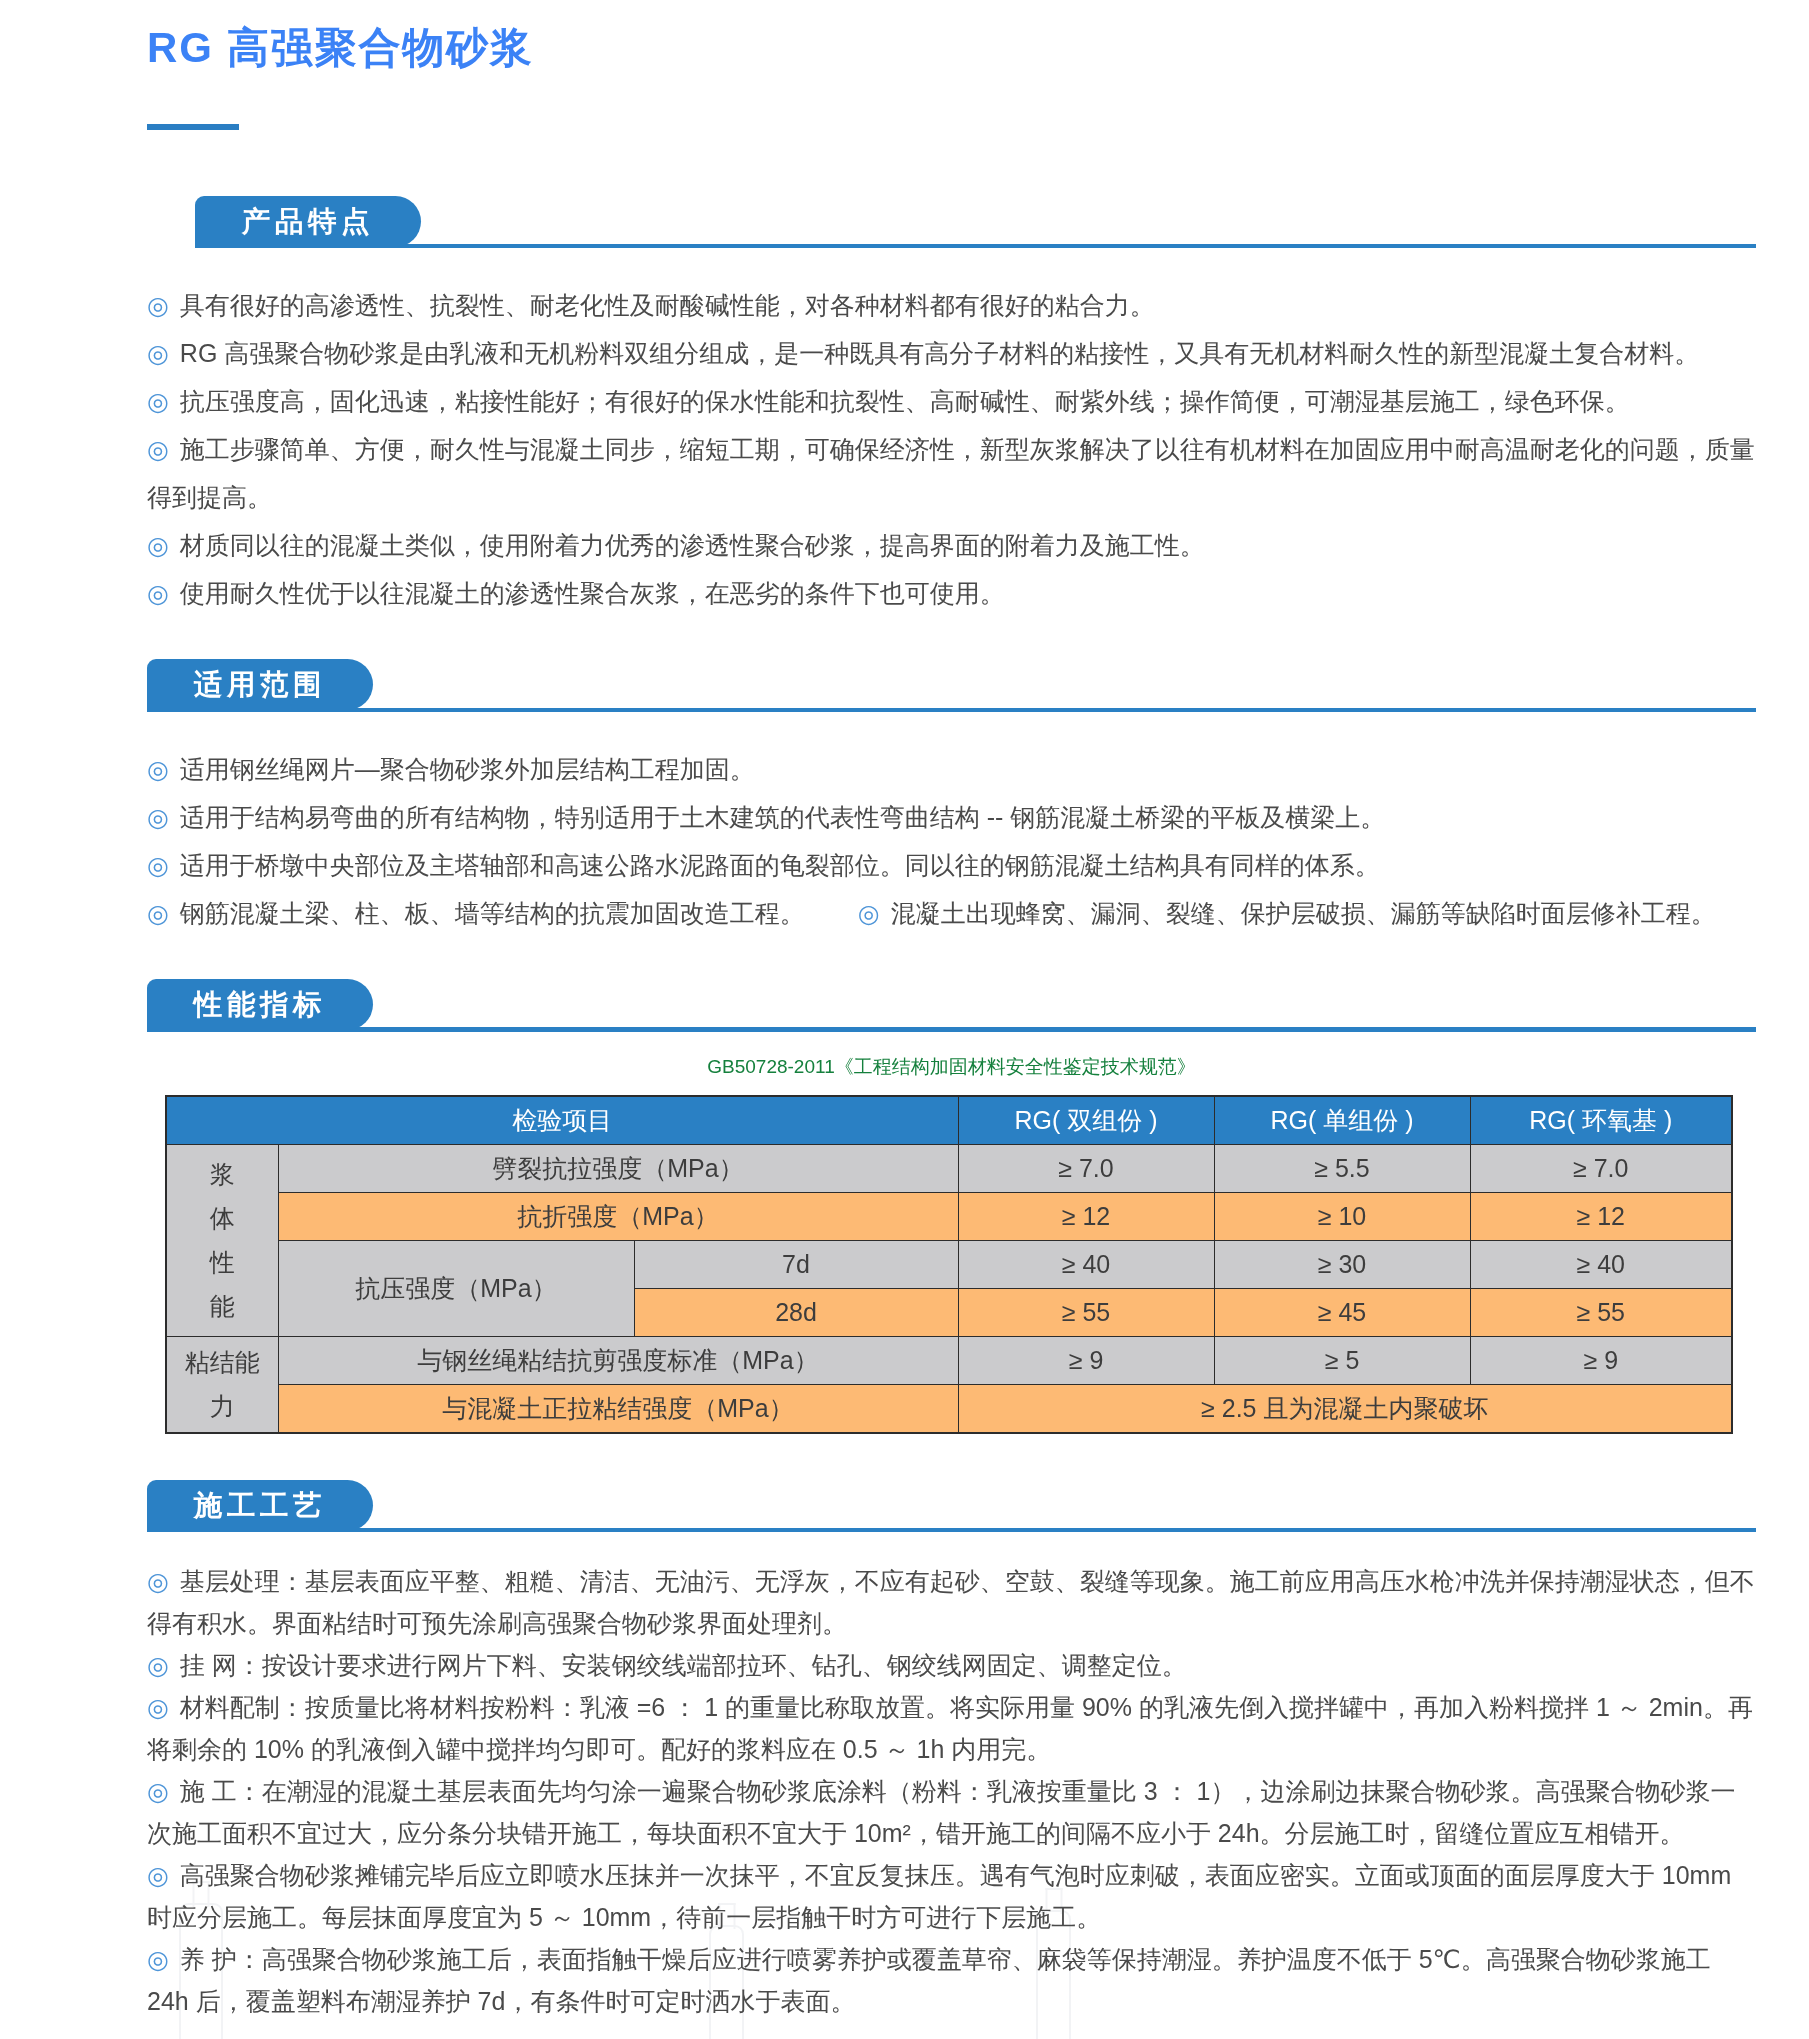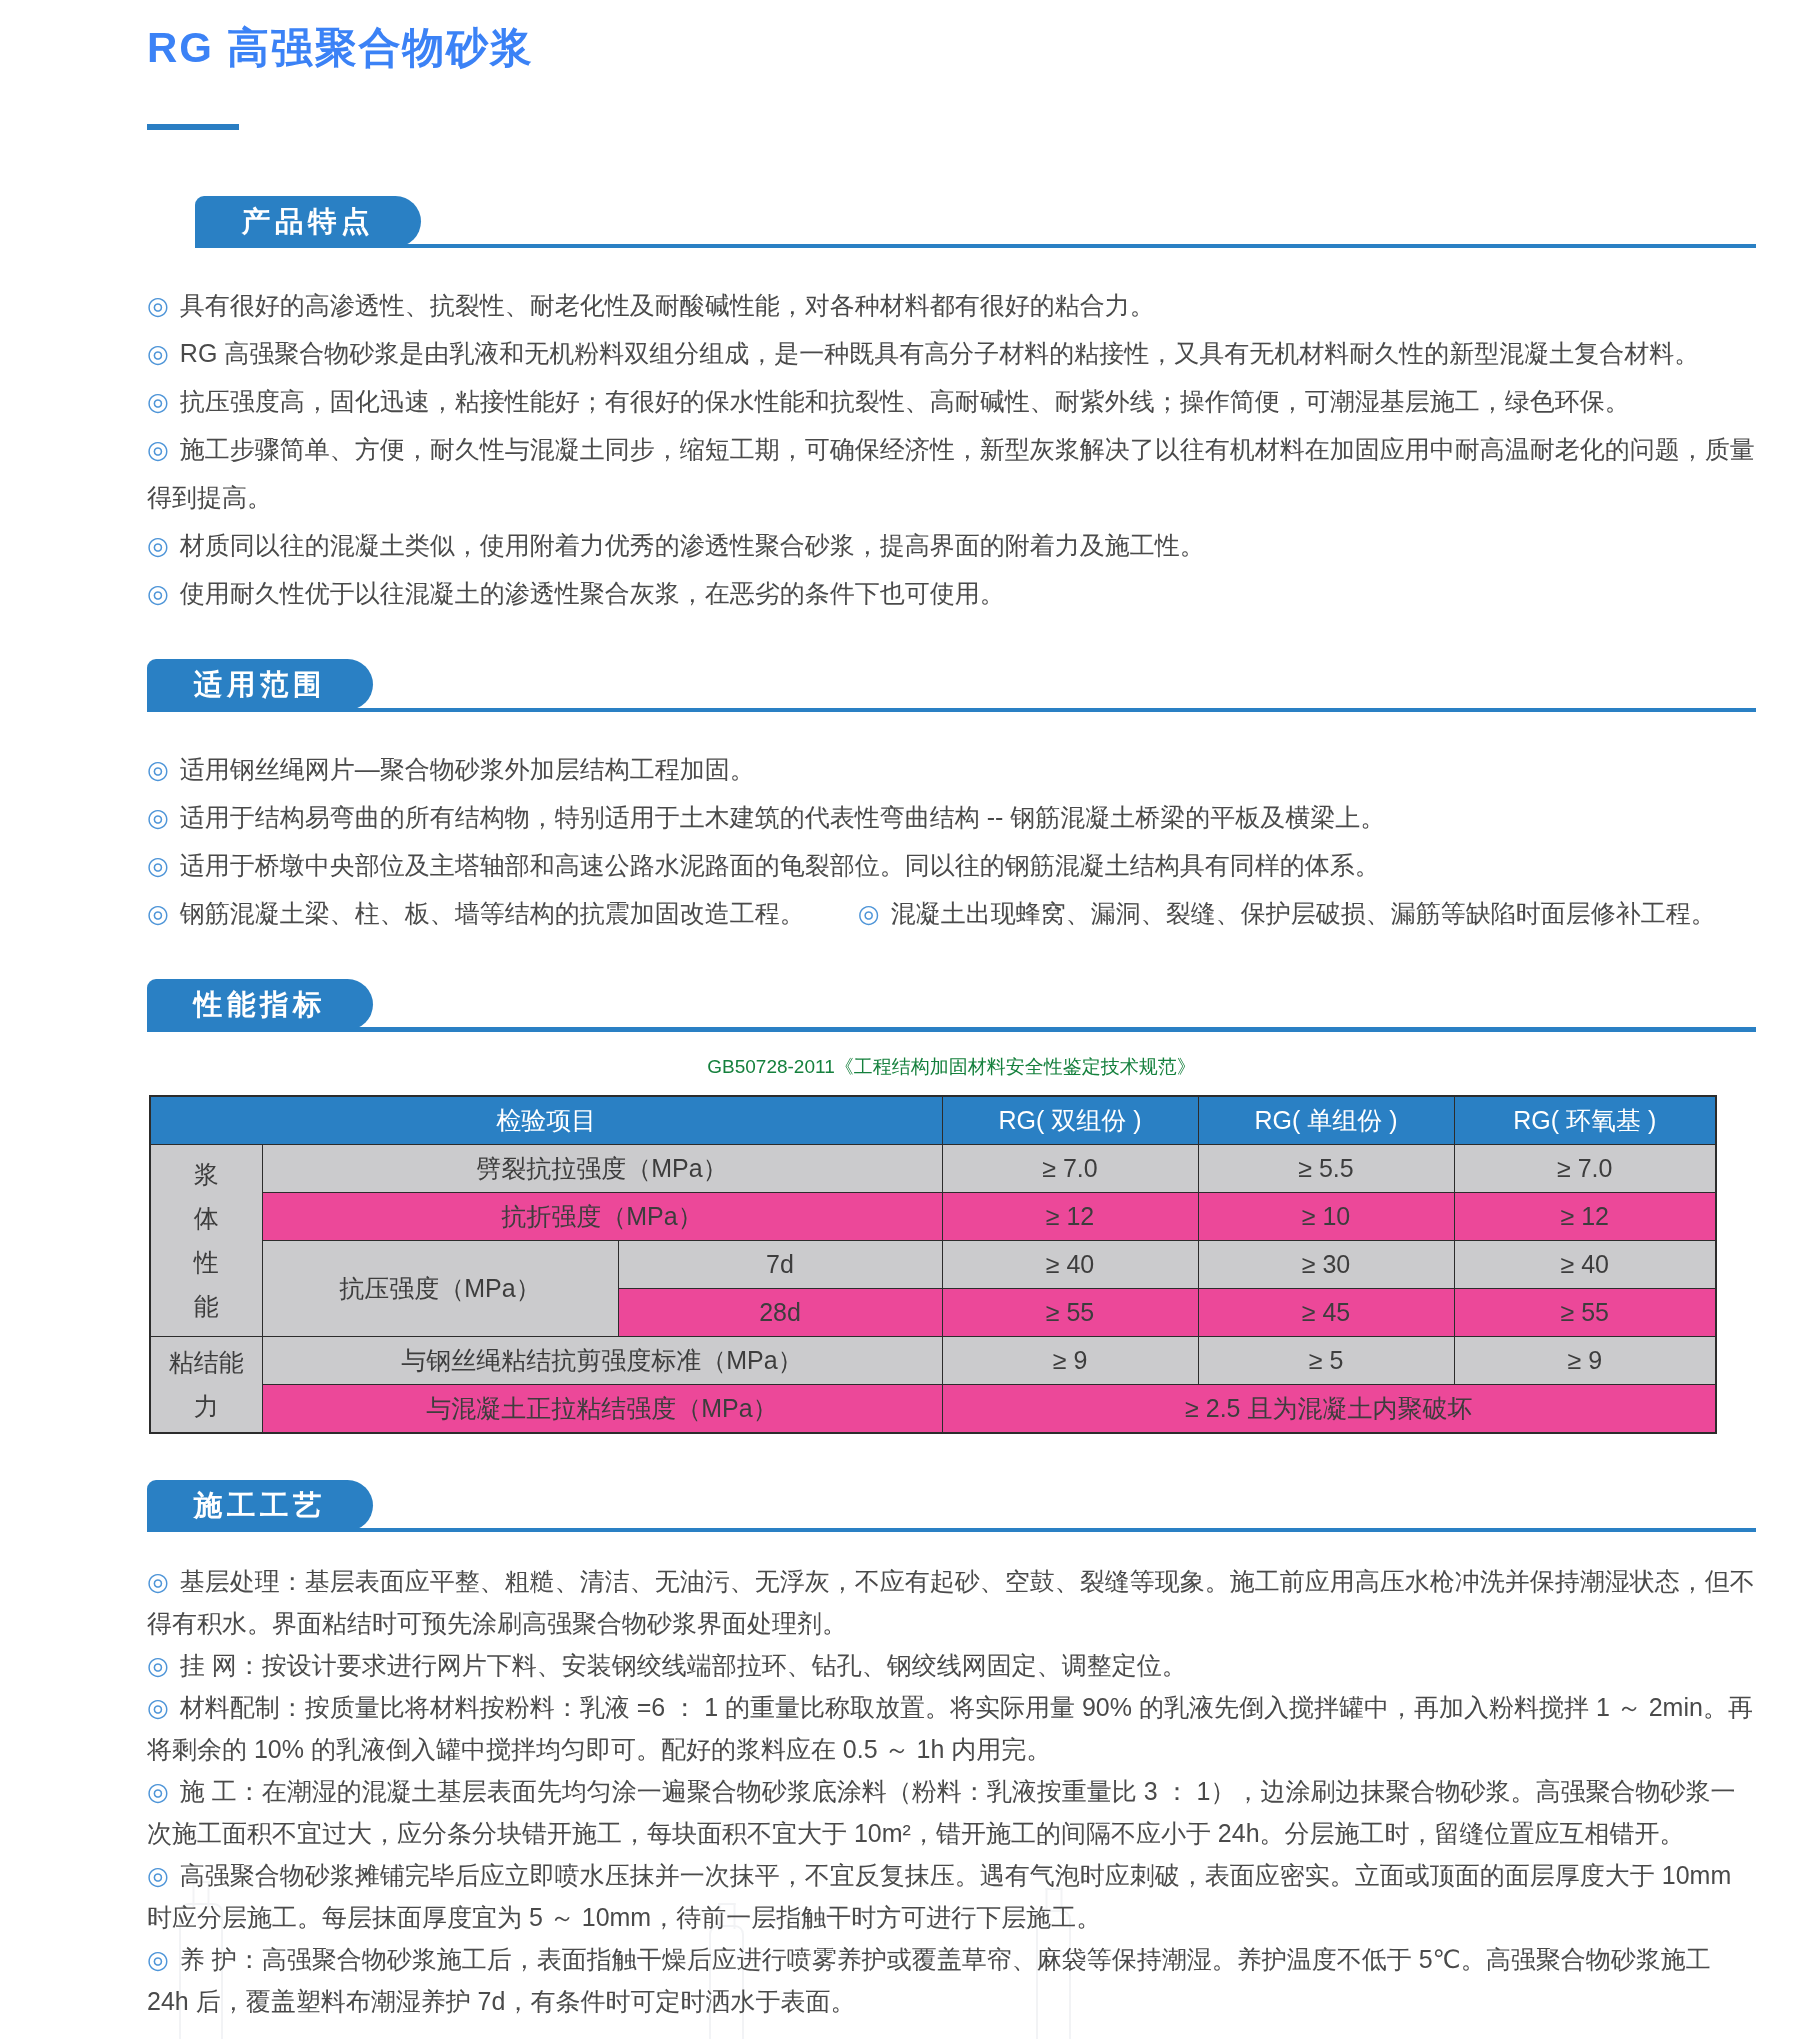--- a/index.html
+++ b/index.html
@@ -18,24 +18,24 @@
     font-size:28.5px;font-weight:bold;text-align:center;line-height:51px;
     border-radius:9.2px 26px 26px 0;letter-spacing:4.6px;position:relative;z-index:1;
   }
   .rule{height:4.6px;background:#2a80c4;margin-top:-2.8px;}
   .sec-body{padding-top:33px;}
   .b-line{font-size:25px;line-height:48px;color:#4a4a4a;}
   .tight .b-line{line-height:42px;}
   .bullet{color:#4e95d8;padding-right:11px;}
   .pair-gap{display:inline-block;width:53px;}
   .perf-caption{text-align:center;font-size:19px;color:#15803d;margin:22px 0 14.7px 0;}
-  table.perf{border-collapse:collapse;table-layout:fixed;width:1567px;margin-left:2px;border:2.8px solid #2c2c2c;padding-left:24px;}
+  table.perf{border-collapse:collapse;table-layout:fixed;width:1567px;margin-left:18px;border:2.8px solid #2c2c2c;padding-left:24px;}
   .perf th,.perf td{
     border:1.8px solid #2c2c2c;text-align:center;vertical-align:middle;
-    font-size:25px;font-weight:normal;color:#3d3d3d;height:47px;padding:0;background:#ec4899;
+    font-size:25px;font-weight:normal;color:#3d3d3d;height:47px;padding:0;background:#fdba74;
   }
   .perf thead th{background:#2a80c4;color:#ffffff;}
   .perf .gray{background:#cbcbcd;}
   .stub-v span{display:inline-block;width:31px;word-break:break-all;line-height:44px;}
   .stub-w span{display:inline-block;width:96px;word-break:break-all;line-height:44px;}
   .wm{position:absolute;border:2.8px solid #e8eaee;border-radius:9.2px 9.2px 4.6px 4.6px;opacity:.55;z-index:0;}
   .wm .neck{position:absolute;left:50%;top:-24px;transform:translateX(-50%);width:13px;height:24px;border:2.8px solid #e8eaee;border-bottom:none;}
 </style>
 </head>
 <body>

